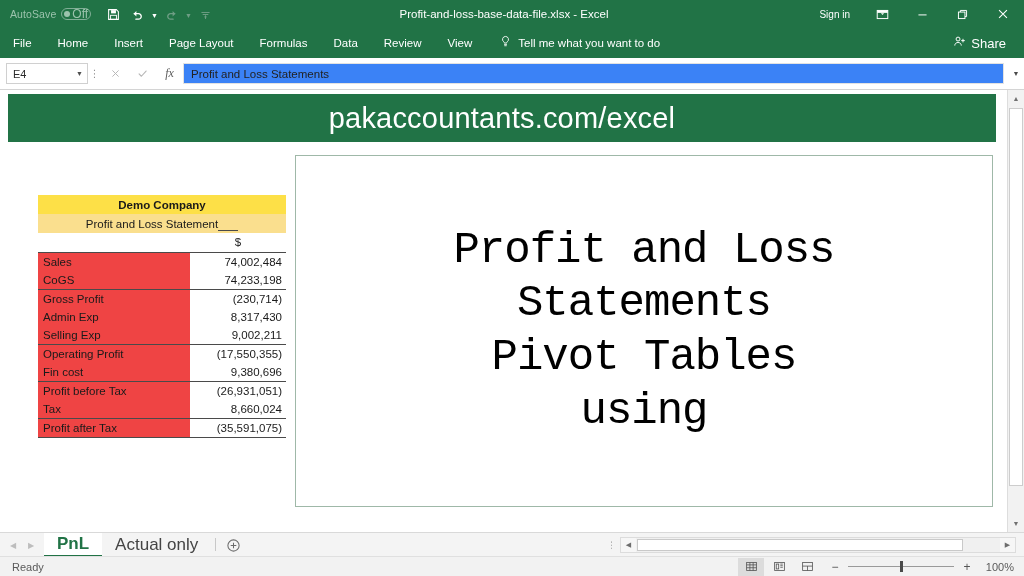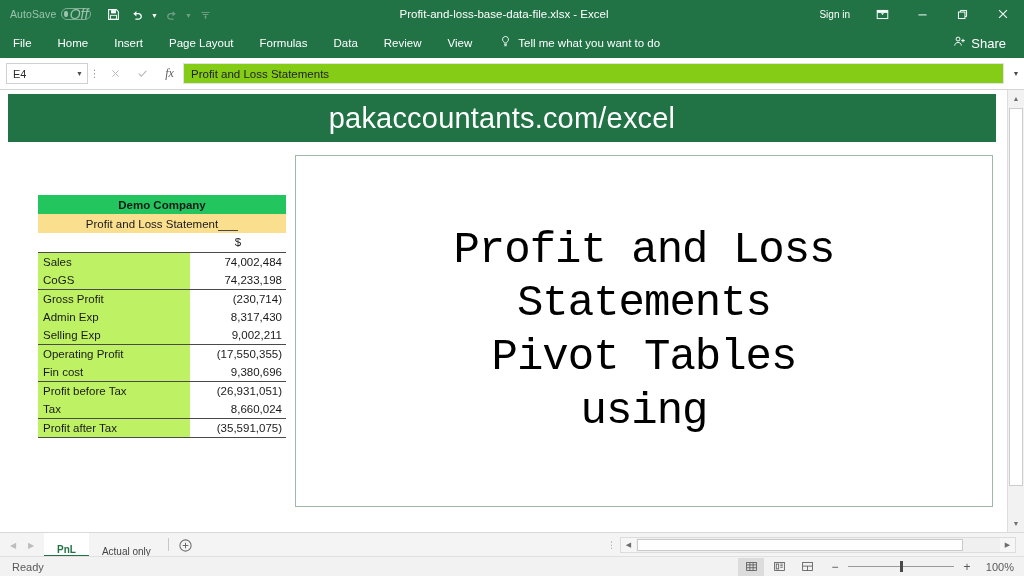--- a/index.html
+++ b/index.html
@@ -18,21 +18,21 @@
   }
   .qat { display: flex; align-items: center; gap: 0px; padding-left: 10px; height: 28px; }
   .autosave-wrap { display: flex; align-items: center; gap: 5px; margin-right: 10px; }
   .autosave-label { color: #9cc3ad; font-size: 10.5px; letter-spacing: .1px; }
   .autosave-toggle {
     width: 30px; height: 12px; border-radius: 7px;
     border: 1px solid #7fae95; display: flex; align-items: center;
     padding: 0 2px; gap: 2px;
   }
   .autosave-knob { width: 6px; height: 6px; border-radius: 50%; background: #9cc3ad; }
-  .autosave-state { color: #9cc3ad; font-size: 14px; line-height: 1; font-style: italic; }
+  .autosave-state { color: #9cc3ad; font-size: 12px; line-height: 1; }
   .qat-btn {
     width: 24px; height: 24px; display: flex; align-items: center; justify-content: center;
     color: #ffffff;
   }
   .qat-btn.dim { color: #6f9e85; }
   .qat-caret {
     width: 10px; height: 24px; display: flex; align-items: flex-end; justify-content: center;
     padding-bottom: 7px; color: #ffffff; font-size: 7px;
   }
   .qat-caret.dim { color: #6f9e85; }
@@ -79,21 +79,21 @@
   }
   .namebox .cv { font-size: 7px; color: #4f4f4f; }
   .nb-grip { width: 14px; text-align: center; color: #909090; font-size: 10px; letter-spacing: 1px; }
   .fx-group { display: flex; align-items: center; gap: 0; }
   .fx-btn {
     width: 27px; height: 22px; display: flex; align-items: center; justify-content: center;
     color: #b6b6b6; font-size: 12px;
   }
   .fx-btn.fx { color: #5c5c5c; font-style: italic; font-size: 12px; font-family: "Liberation Serif", serif; }
   .formula-input {
-    flex: 1; height: 21px; margin-right: 4px; border: 1px solid #e2e2e2; background: #84cc16;
+    flex: 1; height: 21px; margin-right: 4px; border: 1px solid #e2e2e2; background: #3b82f6;
     display: flex; align-items: center; padding-left: 7px; font-size: 11.5px; color: #222;
   }
   .fb-caret {
     width: 16px; height: 21px; display: flex; align-items: center; justify-content: center;
     color: #4a4a4a; font-size: 7px;
   }
 
   
   .sheet {
     position: absolute; left: 0; top: 90px; width: 1024px; height: 442px;
@@ -106,24 +106,24 @@
   .banner-text {
     color: #ffffff; font-size: 29px; letter-spacing: .2px;
   }
 
   
   .pnl {
     position: absolute; left: 38px; top: 105px; width: 248px;
     border-collapse: collapse; font-size: 11.5px; color: #1a1a1a;
   }
   .pnl td { padding: 0; height: 18.5px; vertical-align: middle; }
-  .pnl .lbl { width: 152px; padding-left: 5px; background: #bef264; }
+  .pnl .lbl { width: 152px; padding-left: 5px; background: #ef4444; }
   .pnl .val { width: 96px; text-align: right; padding-right: 4px; background: #ffffff; }
   .pnl .hdr {
-    background: #22c55e; text-align: center; font-weight: bold; height: 19px;
+    background: #fde047; text-align: center; font-weight: bold; height: 19px;
   }
   .pnl .hdr2 {
     background: #fadf8e; text-align: center; height: 19px; font-weight: normal;
   }
   .pnl .hdr2 span.u { border-bottom: 1.5px solid #4a4a4a; padding: 0 18px 0 2px; }
   .pnl .blankrow td { background: #ffffff; height: 19px; }
   .pnl .blankrow .cur { text-align: center; }
   .row-topline td { border-top: 1.3px solid #4a4a4a; }
   .row-botline td { border-bottom: 1.3px solid #4a4a4a; }
 
@@ -161,22 +161,22 @@
     position: absolute; left: 0; top: 532px; width: 1024px; height: 24px;
     background: #f4f4f4; border-top: 1px solid #d9d9d9;
     display: flex; align-items: flex-start;
   }
   .tab-navs { display: flex; align-items: center; padding: 0 4px; height: 24px; }
   .tnav {
     width: 18px; height: 24px; display: flex; align-items: center; justify-content: center;
     color: #bdbdbd; font-size: 8px;
   }
   .sheettab {
-    height: 24px; padding: 0 13px; display: flex; align-items: flex-end;
-    font-size: 10px; color: #444;
+    height: 24px; padding: 0 13px; display: flex; align-items: center;
+    font-size: 17px; color: #444;
   }
   .sheettab.active {
     background: #ffffff; color: #217346; font-weight: bold;
     border-bottom: 2px solid #217346;
   }
   .tabsep { width: 1px; height: 13px; background: #c8c8c8; margin: 5px 4px 0 4px; }
   .addsheet {
     width: 26px; height: 24px; display: flex; align-items: center; justify-content: center;
     color: #5a5a5a; font-size: 13px;
   }

